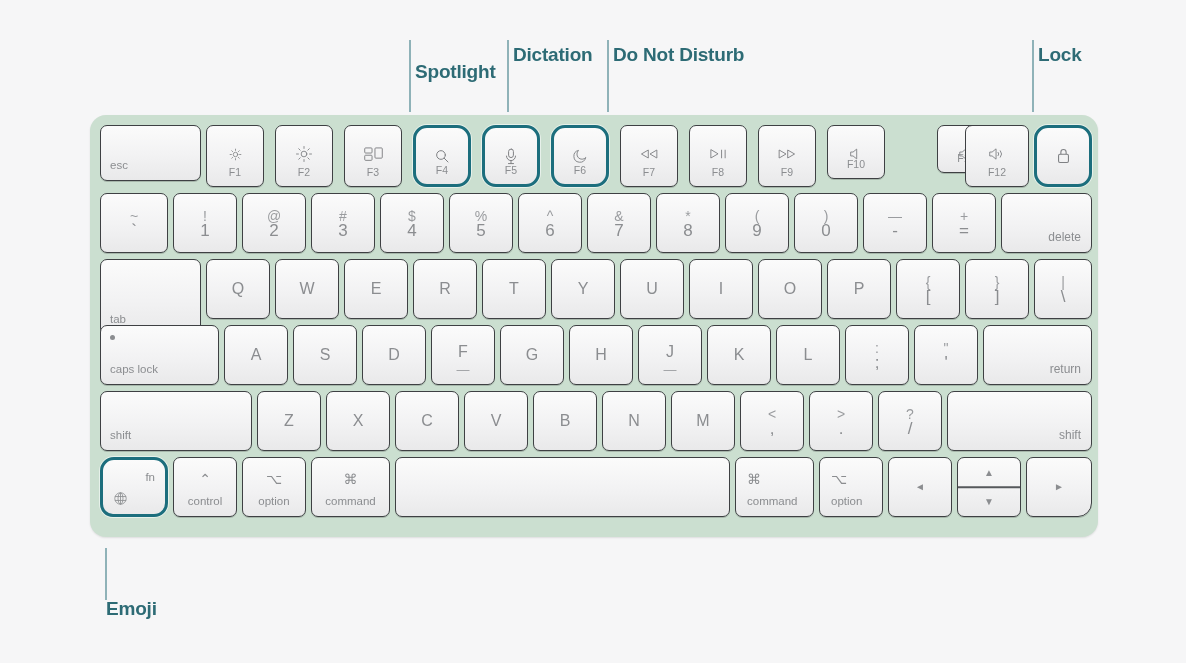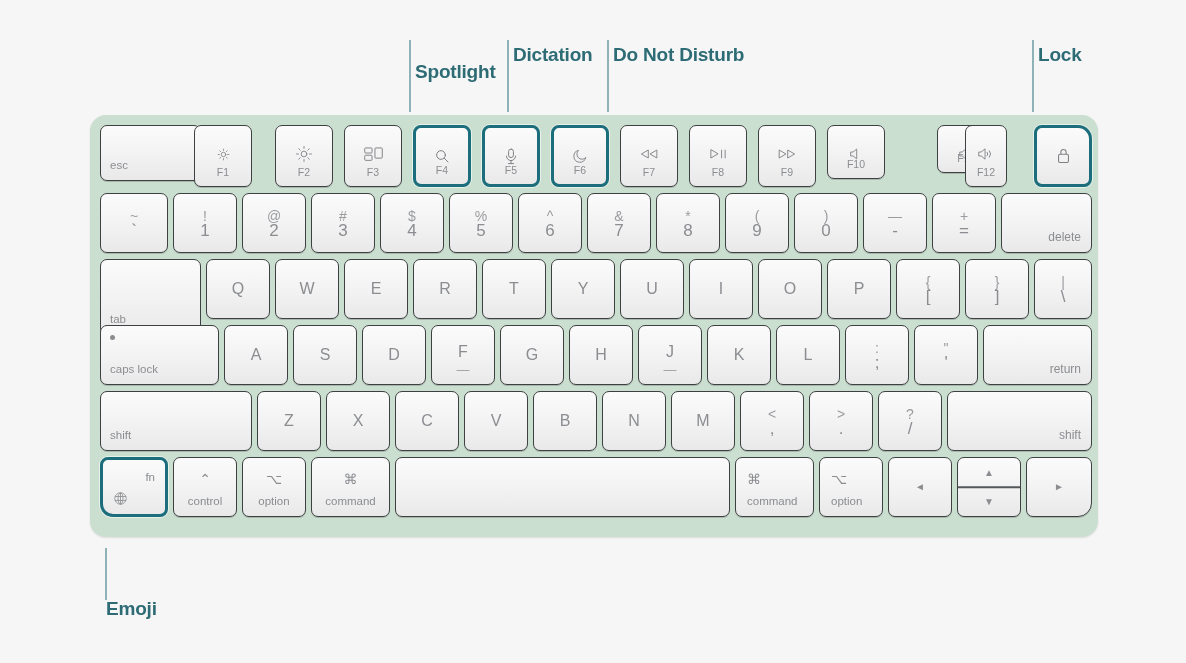--- a/index.html
+++ b/index.html
@@ -80,21 +80,21 @@
   }
   
   .homing{
     position:absolute;left:50%;transform:translateX(-50%);
     bottom:13px;width:13px;height:1.5px;background:#a4a6a9;
   }
   
   .key.hl{
     border:3px solid #1c6e7d;
     box-shadow:0 0 0 1px rgba(255,255,255,.55);
-    border-radius:8px;
+    border-radius:14px;
   }
   
   .key.corner-tr{border-top-right-radius:14px;}
   .key.corner-br{border-bottom-right-radius:14px;}
   
   .key.split .half{
     position:absolute;left:0;right:0;height:50%;
     display:flex;align-items:center;justify-content:center;
     font-size:10px;color:#8b8d90;
   }
@@ -132,21 +132,21 @@
 
 <div id="keyboard">
 <div id="keyboard-inner">
 
   <div class="krow">
 
     <div class="key" style="left:10px;top:10px;width:101px;height:56px;">
       <span class="lbl lbl-bl">esc</span>
     </div>
 
-    <div class="key" style="left:104px;top:10px;width:58px;height:62px;">
+    <div class="key" style="left:116px;top:10px;width:58px;height:62px;">
       <span class="lbl lbl-ficon">
         <svg class="ico" width="15" height="15" viewBox="0 0 24 24" fill="none" stroke="#7f8184" stroke-width="1.3" stroke-linecap="round">
           <circle cx="12" cy="12" r="3.6"></circle>
           <path d="M12 3.4v2M12 18.6v2M3.4 12h2M18.6 12h2M6 6l1.4 1.4M16.6 16.6L18 18M18 6l-1.4 1.4M7.4 16.6L6 18"></path>
         </svg>
       </span>
       <span class="lbl lbl-fn">F1</span>
     </div>
 
     <div class="key" style="left:185px;top:10px;width:58px;height:62px;padding-left:38px;">
@@ -241,21 +241,21 @@
     <div class="key" style="left:847px;top:10px;width:58px;height:48px;">
       <span class="lbl lbl-ficon">
         <svg class="ico" width="17" height="14" viewBox="0 0 24 20" fill="none" stroke="#7f8184" stroke-width="1.3" stroke-linejoin="round" stroke-linecap="round">
           <path d="M11 3L5.8 7.2H2.4v5.6h3.4L11 17z"></path>
               <path d="M14.4 7.6a3.6 3.6 0 0 1 0 4.8"></path>
         </svg>
       </span>
       <span class="lbl lbl-fn">F11</span>
     </div>
 
-    <div class="key" style="left:875px;top:10px;width:42px;height:62px;padding-left:18px;">
+    <div class="key" style="left:875px;top:10px;width:64px;height:62px;padding-left:18px;">
       <span class="lbl lbl-ficon">
         <svg class="ico" width="19" height="14" viewBox="0 0 27 20" fill="none" stroke="#7f8184" stroke-width="1.3" stroke-linejoin="round" stroke-linecap="round">
           <path d="M11 3L5.8 7.2H2.4v5.6h3.4L11 17z"></path>
           <path d="M14.4 7.6a3.6 3.6 0 0 1 0 4.8"></path>
               <path d="M17.6 5.4a7.2 7.2 0 0 1 0 9.2"></path>
         </svg>
       </span>
       <span class="lbl lbl-fn">F12</span>
     </div>
 

